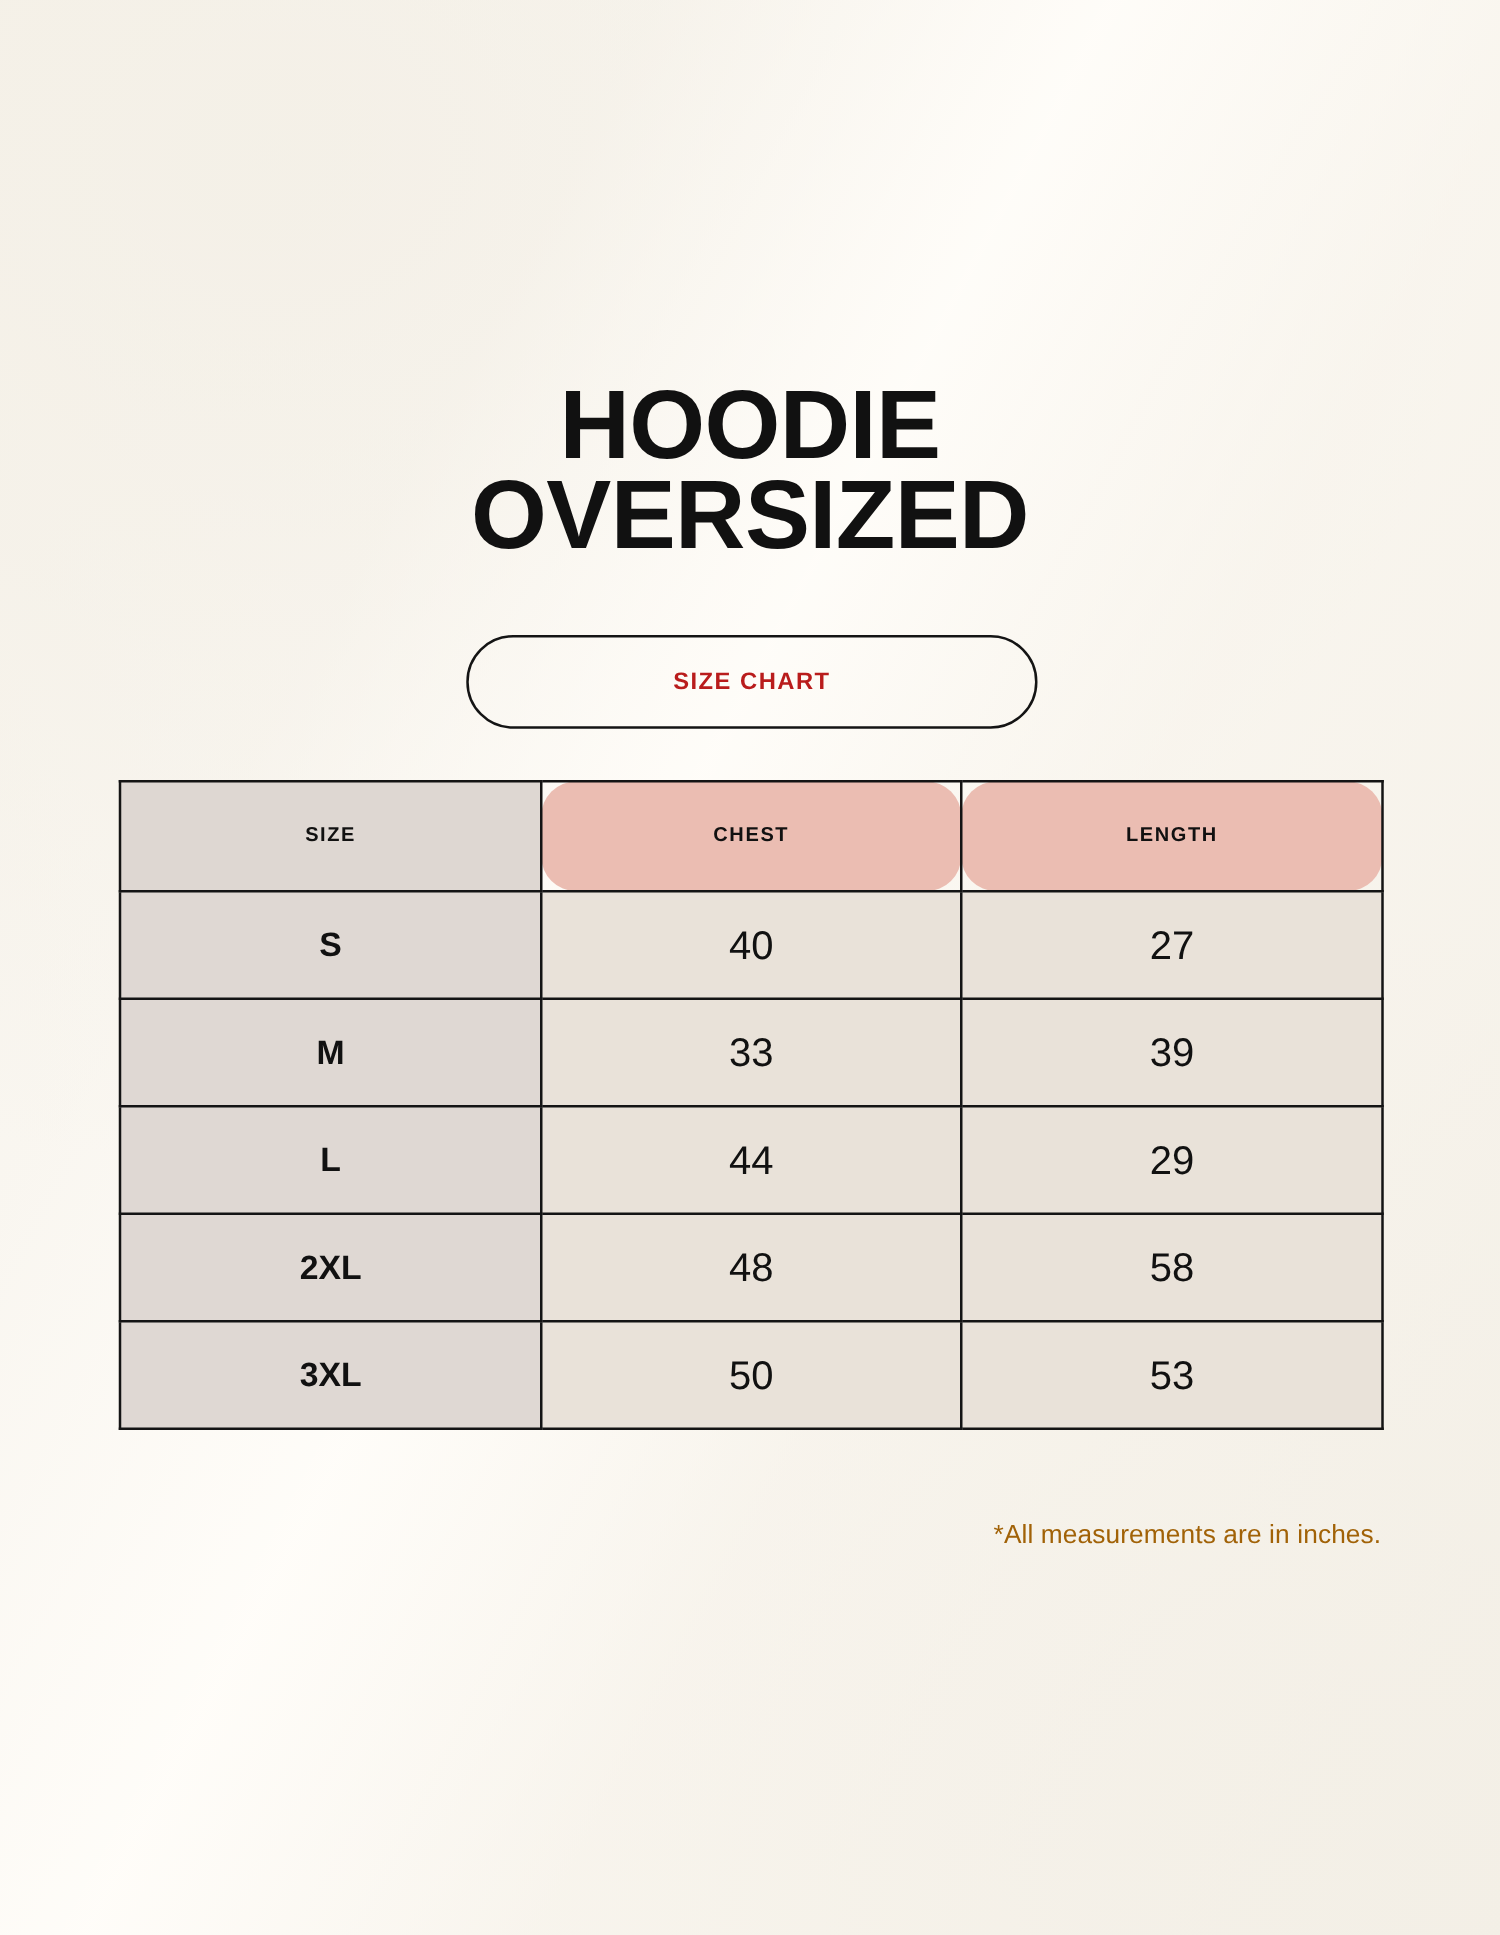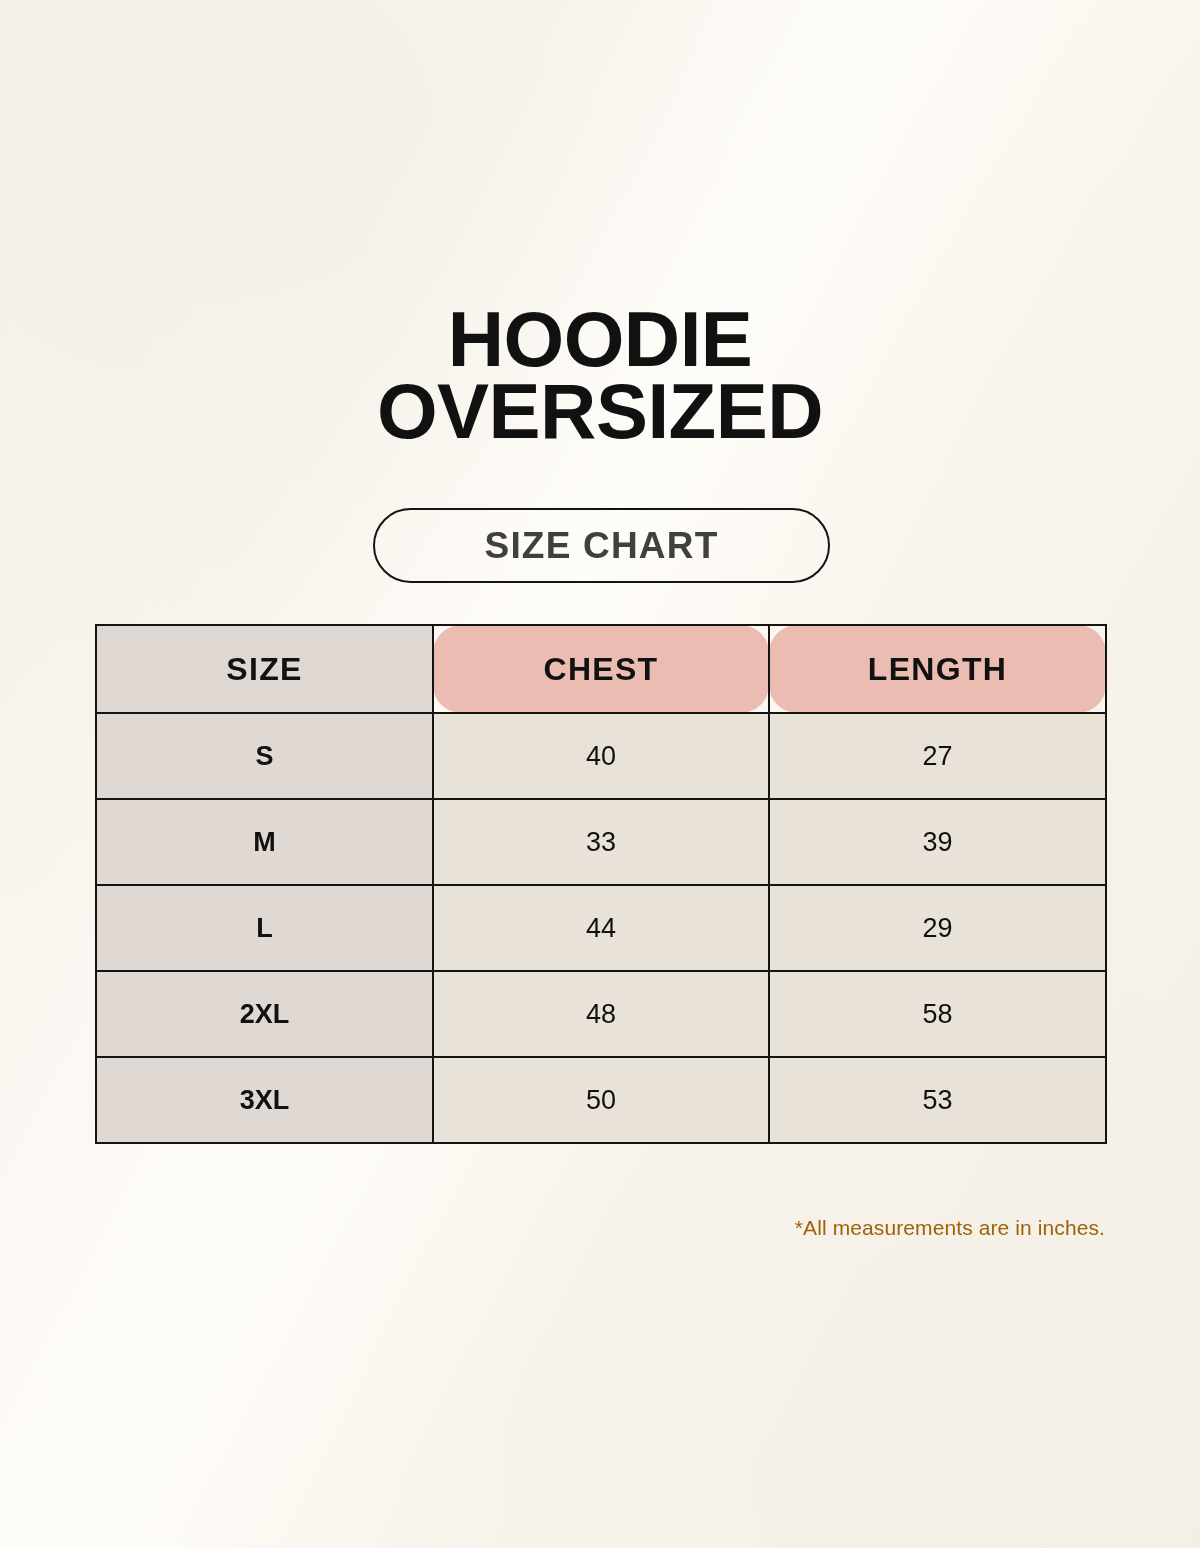--- a/index.html
+++ b/index.html
@@ -64,23 +64,23 @@
     height: 75px;
     box-sizing: border-box;
     border: 2.5px solid #141414;
     border-radius: 40px;
     background: transparent;
     display: flex;
     align-items: center;
     justify-content: center;
   }
   .badge-label {
-    font-size: 37px;
-    font-weight: 700;
-    color: #404040;
+    font-size: 19px;
+    font-weight: 700;
+    color: #b91c1c;
     letter-spacing: 1.2px;
   }
 
   
   .size-table {
     position: absolute;
     left: 95px;
     top: 624px;
     width: 1010px;
     border-collapse: collapse;
@@ -93,31 +93,31 @@
   .size-table th,
   .size-table td {
     border: 2.5px solid #141414;
     text-align: center;
     padding: 0;
     color: #111111;
   }
 
   thead th {
     height: 86px;
-    font-size: 32px;
+    font-size: 16px;
     font-weight: 700;
     letter-spacing: 1.3px;
     margin-top: 33px;
   }
   th.head-size  { background: #DED7D2; }
   th.head-accent { background: #EBBDB2; border-radius: 28px; }
 
   tbody td {
     height: 84px;
-    font-size: 27px;
+    font-size: 32px;
     font-weight: 400;
   }
   td.cell-size {
     background: #DFD8D3;
     font-weight: 700;
     font-size: 27px;
   }
   td.cell-val {
     background: #E9E2D9;
   }

